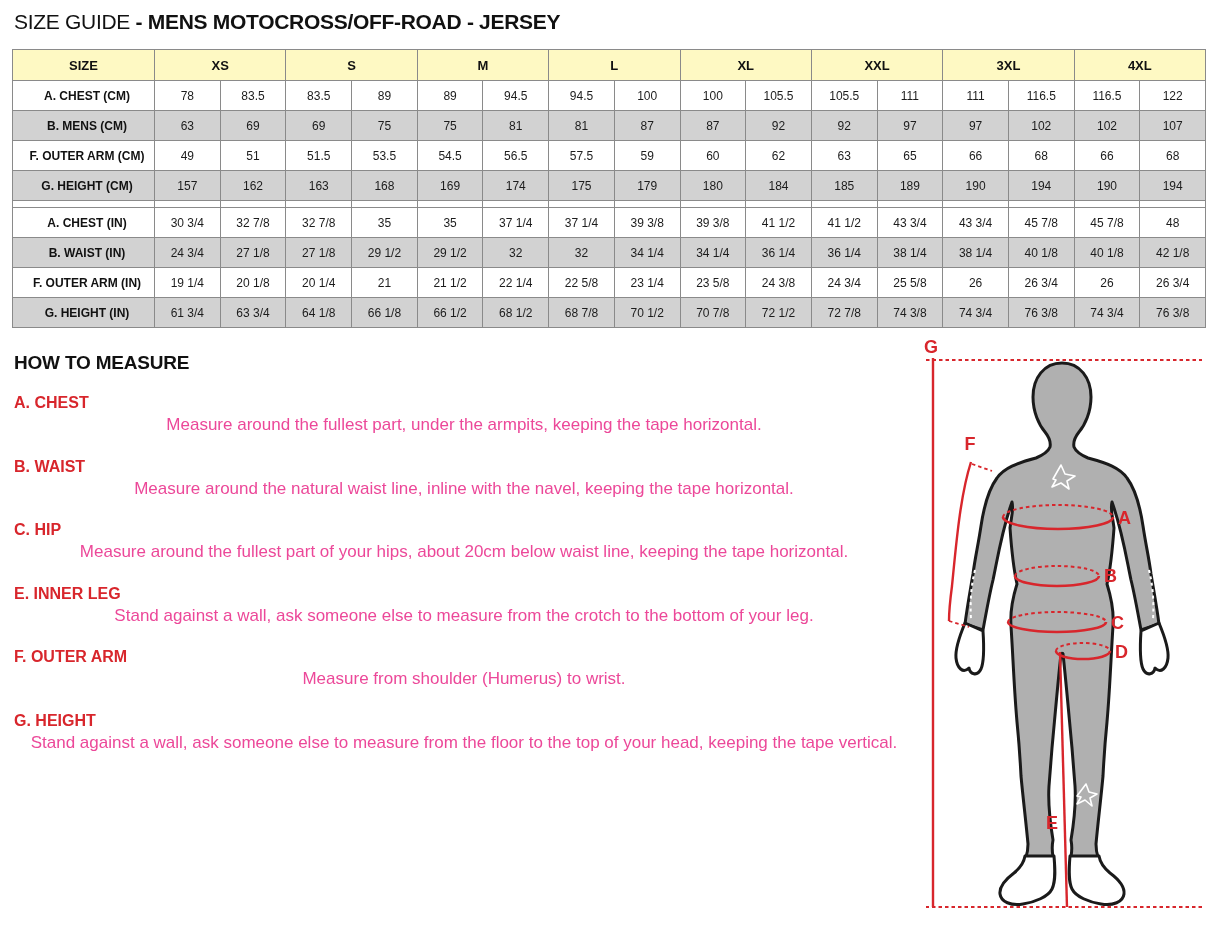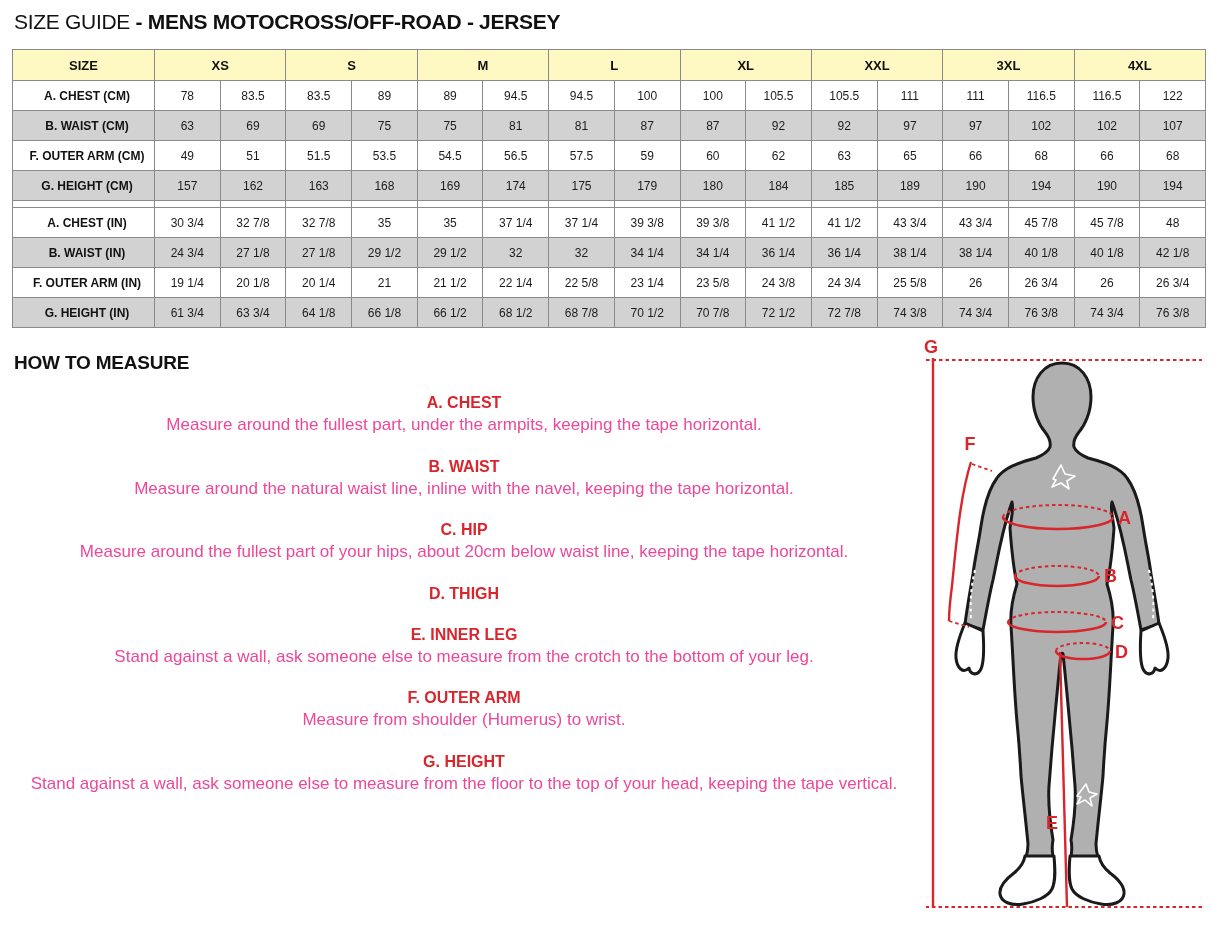--- a/index.html
+++ b/index.html
@@ -38,21 +38,21 @@
   }
   table.size-table th.label-col { text-align:center; padding-left:2px; }
   table.size-table tr.stripe td { background:#d2d2d2; }
   table.size-table tr.spacer-row td { height:7px; background:#ffffff; }
 
   
   .content { display:flex; margin-top:24px; }
   .measure-col { width:905px; padding-left:2px; }
   .htm-heading { font-size:19px; font-weight:700; color:#111; margin-bottom:20px; letter-spacing:-0.2px; }
   .measure-item { margin-bottom:23px; }
-  .m-label { color:#d8262c; font-weight:700; font-size:16px; margin-bottom:3px;text-align:center; }
+  .m-label { color:#d8262c; font-weight:700; font-size:16px; margin-bottom:3px; }
   .m-text { font-size:17px; color:#ec4899; line-height:1.15;text-align:center; }
 
   .figure-wrap { width:292px; height:588px; position:relative; margin-top:-16px; }
   .figure-wrap svg { display:block; }
 </style>
 </head>
 <body>
 
 <div class="page">
 
@@ -90,21 +90,21 @@
           <td>100</td>
           <td>105.5</td>
           <td>105.5</td>
           <td>111</td>
           <td>111</td>
           <td>116.5</td>
           <td>116.5</td>
           <td>122</td>
         </tr>
         <tr class="stripe">
-          <td class="label-col">B. WAIST (CM)</td>
+          <td class="label-col">B. MENS (CM)</td>
           <td>63</td>
           <td>69</td>
           <td>69</td>
           <td>75</td>
           <td>75</td>
           <td>81</td>
           <td>81</td>
           <td>87</td>
           <td>87</td>
           <td>92</td>
@@ -261,21 +261,20 @@
           </div>
           <div class="measure-item">
             <div class="m-label">B. WAIST</div>
             <div class="m-text">Measure around the natural waist line, inline with the navel, keeping the tape horizontal.</div>
           </div>
           <div class="measure-item">
             <div class="m-label">C. HIP</div>
             <div class="m-text">Measure around the fullest part of your hips, about 20cm below waist line, keeping the tape horizontal.</div>
           </div>
           <div class="measure-item">
-            <div class="m-label">D. THIGH</div>
           </div>
           <div class="measure-item">
             <div class="m-label">E. INNER LEG</div>
             <div class="m-text">Stand against a wall, ask someone else to measure from the crotch to the bottom of your leg.</div>
           </div>
           <div class="measure-item">
             <div class="m-label">F. OUTER ARM</div>
             <div class="m-text">Measure from shoulder (Humerus) to wrist.</div>
           </div>
           <div class="measure-item">

